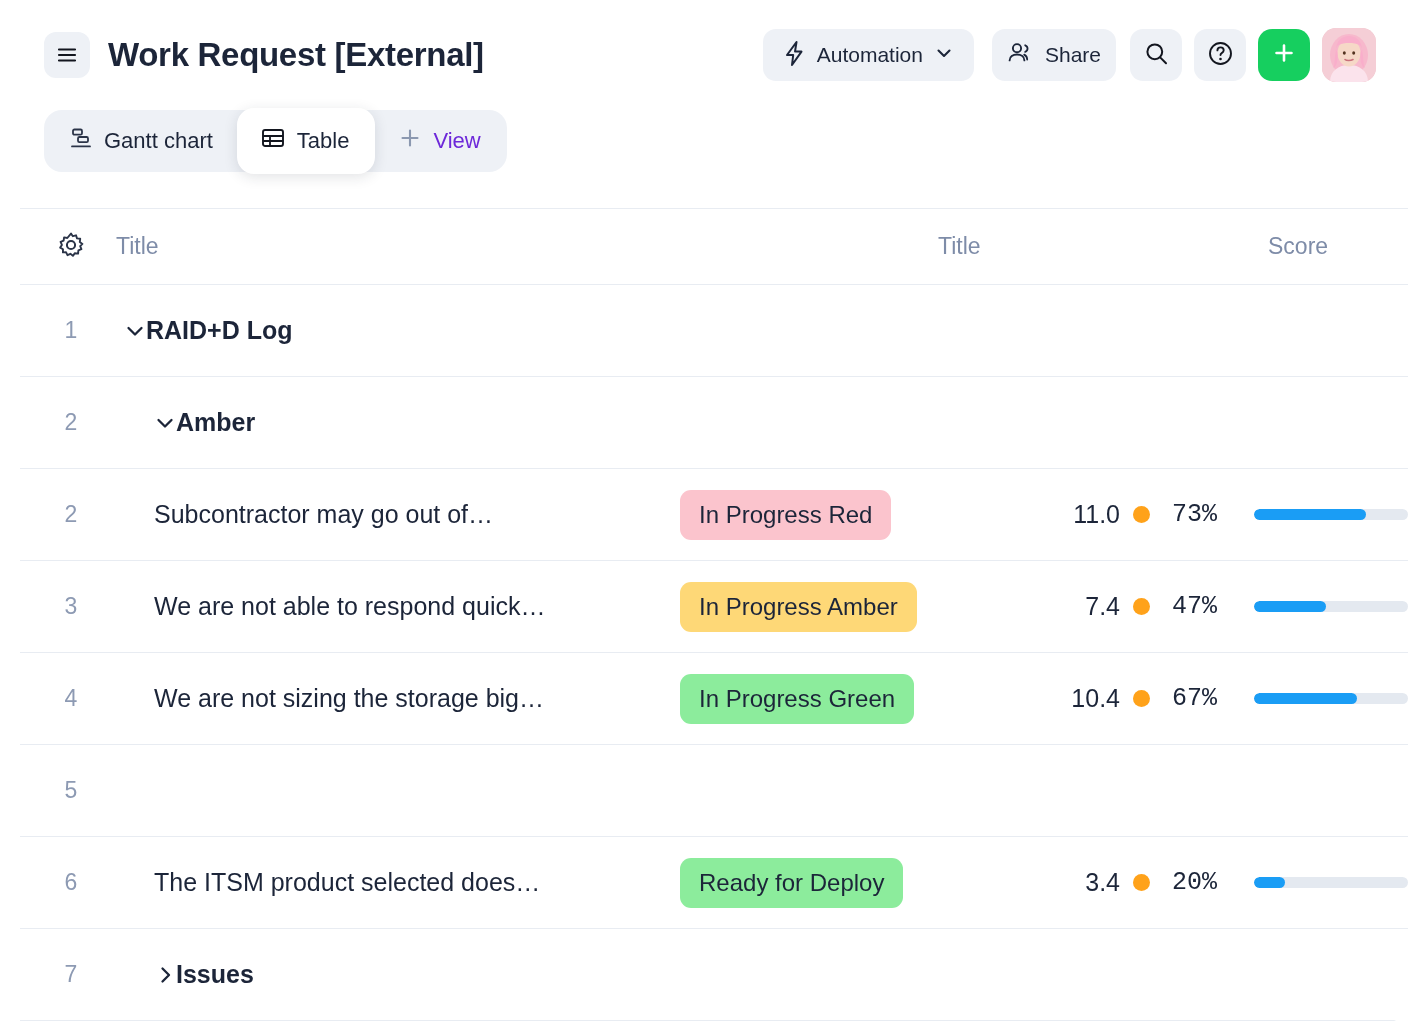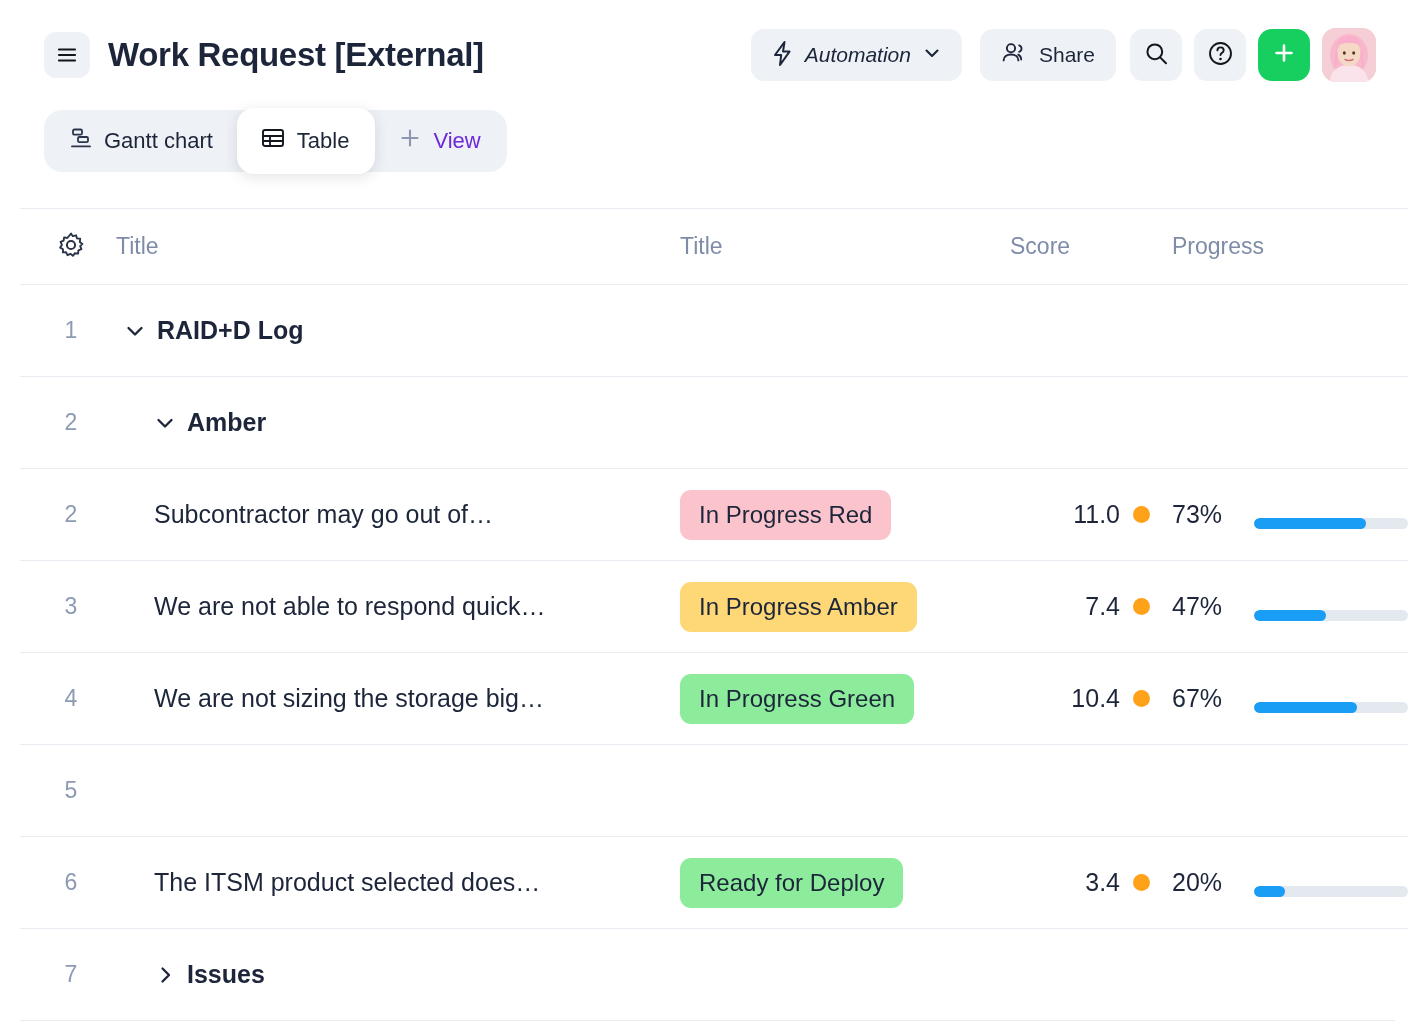--- a/index.html
+++ b/index.html
@@ -56,27 +56,26 @@
     padding: 0 20px 0 20px;
     border-radius: 13px;
     background: #eef1f6;
     cursor: pointer;
     margin-right: 18px;
   }
   .automation-label {
     font-size: 21px;
     color: #1c2539;
     white-space: nowrap;
-    font-style: italic;
   }
 
   .share-btn {
     display: flex; align-items: center; gap: 11px;
     height: 52px;
-    padding: 0 21px;
+    padding: 0 15px;
     border-radius: 13px;
     background: #eef1f6;
     cursor: pointer;
     margin-right: 14px;
     text-align: center;
   }
   .share-label {
     font-size: 21px;
     color: #1c2539;
     white-space: nowrap;
@@ -218,35 +217,35 @@
   .th-score {
     font-size: 23px; color: #7e8ca8;
     width: 140px; flex: 0 0 140px;
     display:flex; align-items:center;
   }
 
   .col-progress {
     width: 258px;
     flex: 0 0 258px;
     display: flex;
-    align-items: flex-end;
+    align-items: center;
     gap: 14px;
     padding-left: 22px;
+    font-family: Liberation Mono, monospace;
   }
   .th-progress {
     font-size: 23px; color: #7e8ca8;
     width: 258px; flex: 0 0 258px;
     padding-left: 22px;
   }
 
   
   .title-cell {
     display: flex;
     align-items: center;
-    gap: 11px;
     min-width: 0;
   }
   .chevron {
     width: 22px; height: 22px;
     display: flex; align-items: center; justify-content: center;
     flex: 0 0 auto;
     cursor: pointer;
   }
   .title-text {
     font-size: 25px;
@@ -448,23 +447,20 @@
       </div>
       <div class="col-title">
         <span class="th-title">Title</span>
       </div>
       <div class="col-status">
         <span class="th-status">Title</span>
       </div>
       <div class="th-score">
         <span>Score</span>
       </div>
-      <div class="th-progress">
-        <span>Progress</span>
-      </div>
     </div>
 
     <div id="tbody">
         <div class="row">
           <div class="col-gutter">
             <span class="rownum">1</span>
           </div>
           <div class="col-title">
             <div class="title-cell indent-1">
               <span class="chevron">

